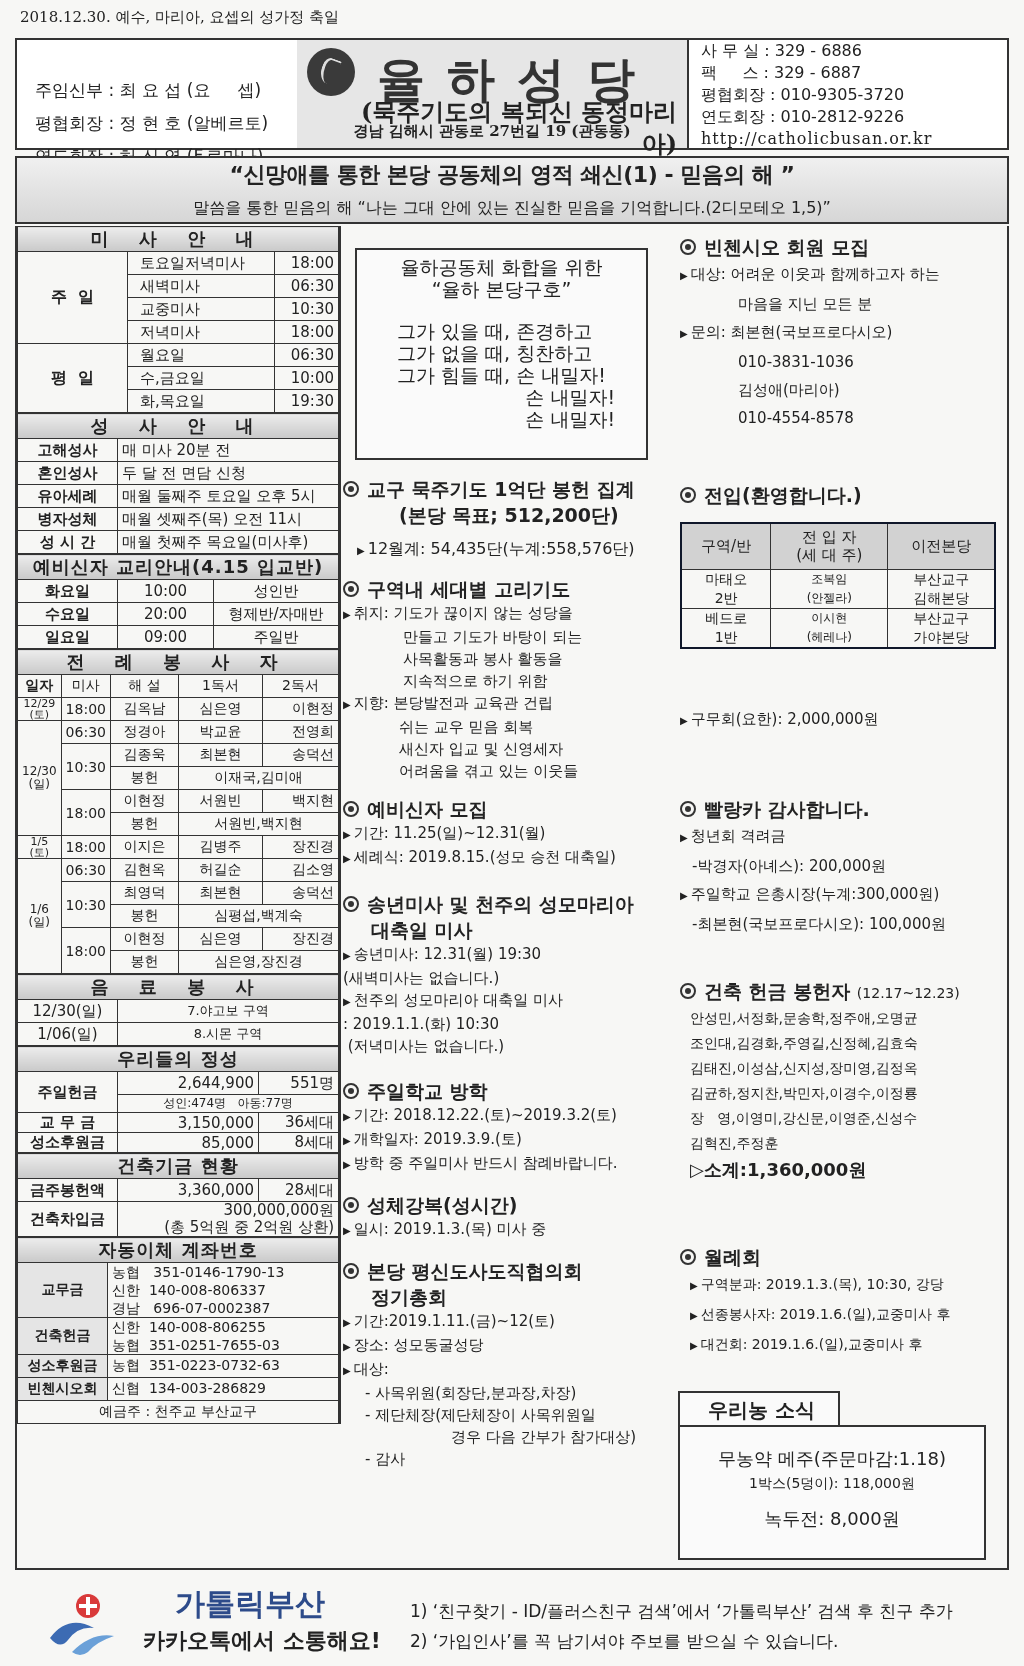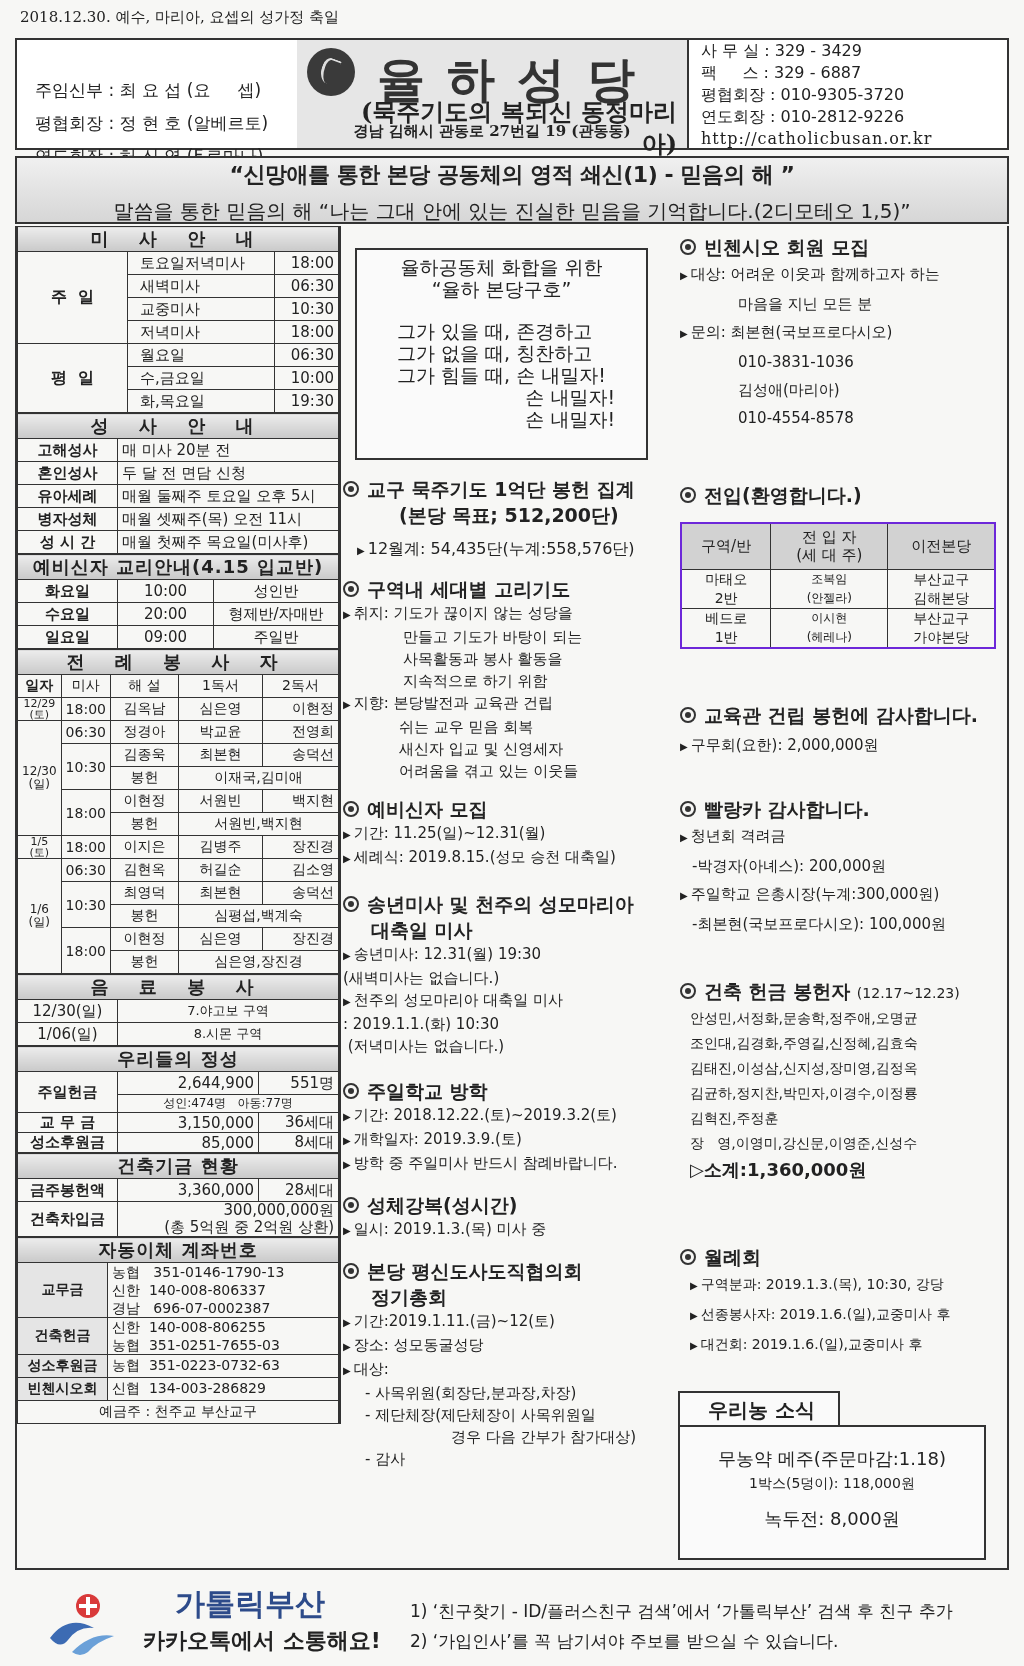--- a/index.html
+++ b/index.html
@@ -11,21 +11,21 @@
 .mh-center { width: 390px; background: #e6e6e6; position: relative; }
 .mh-right { flex: 1; border-left: 2px solid #333; padding: 0 0 0 12px; font-size: 16px; line-height: 22px; }
 .mh-right .url { font-family: "DejaVu Serif", serif; letter-spacing: 1px; }
 .logo-circle { position: absolute; left: 10px; top: 8px; width: 48px; height: 48px; border-radius: 50%; background: #3a3a3a; }
 .logo-circle::after { content: ""; position: absolute; left: 14px; top: 10px; width: 14px; height: 24px; border-left: 3px solid #ddd; border-top: 2px solid #ddd; border-radius: 40% 0 0 60%; transform: rotate(20deg); }
 .church-name { position: absolute; left: 70px; top: 8px; width: 300px; text-align: center; font-size: 48px; font-weight: bold; letter-spacing: 22px; color: #333; }
 .church-sub { position: absolute; left: 40px; top: 56px; width: 340px; text-align: right; font-family: "DejaVu Serif", serif; font-size: 24px; font-weight: bold; }
 .church-addr { position: absolute; left: 10px; top: 82px; width: 370px; text-align: center; font-family: "DejaVu Serif", serif; font-size: 15px; font-weight: bold; }
 .theme { left: 15px; top: 156px; width: 994px; height: 68px; border: 2px solid #333; background: linear-gradient(#f0f0f0, #d6d6d6); text-align: center; }
 .theme-title { font-size: 22px; font-weight: bold; margin-top: 2px; letter-spacing: -0.5px; }
-.theme-sub { font-size: 20px; margin-top: 8px; }
+.theme-sub { font-size: 16px; margin-top: 8px; }
 .main-frame { left: 15px; top: 226px; width: 994px; height: 1344px; border: 2px solid #333; border-top: none; }
 .left-col { left: 17px; top: 226px; width: 324px; border-right: 2px solid #333; }
 table { border-collapse: collapse; width: 100%; }
 td, th { border: 1px solid #333; font-weight: normal; }
 .sec-head { background: linear-gradient(#ececec, #c9c9c9); text-align: center; font-weight: bold; font-size: 18px; height: 28px; letter-spacing: 12px; border: 1px solid #333; }
 .sec-head.tight { letter-spacing: 1px; }
 .lt { font-size: 15px; }
 .lt td { height: 23px; padding: 0 4px; }
 .c { text-align: center; }
 .r { text-align: right; }
@@ -63,21 +63,21 @@
     <div><span>평협회장</span> : <span>정 현 호 (알베르토)</span></div>
     <div><span>연도회장</span> : <span>허 신 영 (F.로마나)</span></div>
   </div>
   <div class="mh-center">
     <div class="logo-circle"></div>
     <div class="church-name">율하성당</div>
     <div class="church-sub">(묵주기도의 복되신 동정마리아)</div>
     <div class="church-addr">경남 김해시 관동로 27번길 19 (관동동)</div>
   </div>
   <div class="mh-right">
-    <div><span>사 무 실</span> : <span>329 - 3429</span></div>
+    <div><span>사 무 실</span> : <span>329 - 6886</span></div>
     <div><span style="white-space:pre">팩     스</span> : <span>329 - 6887</span></div>
     <div><span>평협회장</span> : <span>010-9305-3720</span></div>
     <div><span>연도회장</span> : <span>010-2812-9226</span></div>
     <div class="url">http://catholicbusan.or.kr</div>
   </div>
 </div>
 
 <div class="abs theme">
   <div class="theme-title">“신망애를 통한 본당 공동체의 영적 쇄신(1) - 믿음의 해 ”</div>
   <div class="theme-sub">말씀을 통한 믿음의 해  “나는 그대 안에 있는 진실한 믿음을 기억합니다.(2디모테오 1,5)”</div>
@@ -434,21 +434,21 @@
     <div class="notice-b" style="line-height:28px"><span class="tri">▶</span><span>대상:</span> <span>어려운 이웃과 함께하고자 하는</span></div>
     <div class="notice-b" style="line-height:28px;padding-left:58px">마음을 지닌 모든 분</div>
     <div class="notice-b" style="line-height:28px"><span class="tri">▶</span><span>문의:</span> <span>최본현(국보프로다시오)</span></div>
     <div class="notice-b" style="line-height:28px;padding-left:58px">010-3831-1036</div>
     <div class="notice-b" style="line-height:28px;padding-left:58px">김성애(마리아)</div>
     <div class="notice-b" style="line-height:28px;padding-left:58px">010-4554-8578</div>
   </div>
 
   <div class="abs" style="left:0;top:256px;width:325px">
     <div class="notice-h"><span class="dot"></span><span>전입(환영합니다.)</span></div>
-    <table class="transfer" style="margin-top:14px;width:316px;border:2px solid #6d28d9">
+    <table class="transfer" style="margin-top:14px;width:316px;border:2px solid #0f172a">
       <tbody>
           <tr>
         <th>구역/반</th>
         <th style="white-space:pre-line;line-height:18px">전 입 자
 (세 대 주)</th>
         <th>이전본당</th>
       </tr>
       <tr>
         <td>
               <div>마태오</div>
@@ -475,41 +475,40 @@
         <td>
               <div>부산교구</div>
               <div>가야본당</div>
             </td>
       </tr>
     </tbody>
       </table>
   </div>
 
   <div class="abs" style="left:0;top:476px;width:340px">
-    <div class="notice-h"><span class="dot"></span><span>교육관 건립 봉헌에 감사합니다.</span></div>
     <div class="notice-b" style="margin-top:6px"><span class="tri">▶</span><span>구무회(요한): 2,000,000원</span></div>
   </div>
 
   <div class="abs" style="left:0;top:570px;width:325px">
     <div class="notice-h"><span class="dot"></span><span>빨랑카 감사합니다.</span></div>
     <div class="notice-b" style="line-height:28px"><span class="tri">▶</span><span>청년회 격려금</span></div>
     <div class="notice-b" style="line-height:28px;padding-left:12px">-박경자(아녜스): 200,000원</div>
     <div class="notice-b" style="line-height:28px"><span class="tri">▶</span><span>주일학교 은총시장(누계:300,000원)</span></div>
     <div class="notice-b" style="line-height:28px;padding-left:12px">-최본현(국보프로다시오): 100,000원</div>
   </div>
 
   <div class="abs" style="left:0;top:752px;width:325px">
     <div class="notice-h"><span class="dot"></span><span>건축 헌금 봉헌자</span> <span style="font-weight:normal;font-size:14px">(12.17~12.23)</span></div>
     <div class="notice-b" style="line-height:25px;padding-left:10px;font-size:14px">
       <div>안성민,서정화,문송학,정주애,오명균</div>
       <div>조인대,김경화,주영길,신정혜,김효숙</div>
       <div>김태진,이성삼,신지성,장미영,김정옥</div>
       <div>김균하,정지찬,박민자,이경수,이정룡</div>
+      <div style="white-space:pre">장   영,이영미,강신문,이영준,신성수</div>
       <div>김혁진,주정훈</div>
-      <div style="white-space:pre">장   영,이영미,강신문,이영준,신성수</div>
     </div>
     <div style="font-size:18px;font-weight:bold;padding-left:10px;margin-top:2px">▷소계:1,360,000원</div>
   </div>
 
   <div class="abs" style="left:0;top:1018px;width:325px">
     <div class="notice-h"><span class="dot"></span><span>월례회</span></div>
     <div class="notice-b" style="line-height:28px;padding-left:10px;font-size:14px"><span class="tri">▶</span><span>구역분과: 2019.1.3.(목), 10:30, 강당</span></div>
     <div class="notice-b" style="line-height:28px;padding-left:10px;font-size:14px"><span class="tri">▶</span><span>선종봉사자: 2019.1.6.(일),교중미사 후</span></div>
     <div class="notice-b" style="line-height:28px;padding-left:10px;font-size:14px"><span class="tri">▶</span><span>대건회: 2019.1.6.(일),교중미사 후</span></div>
   </div>

